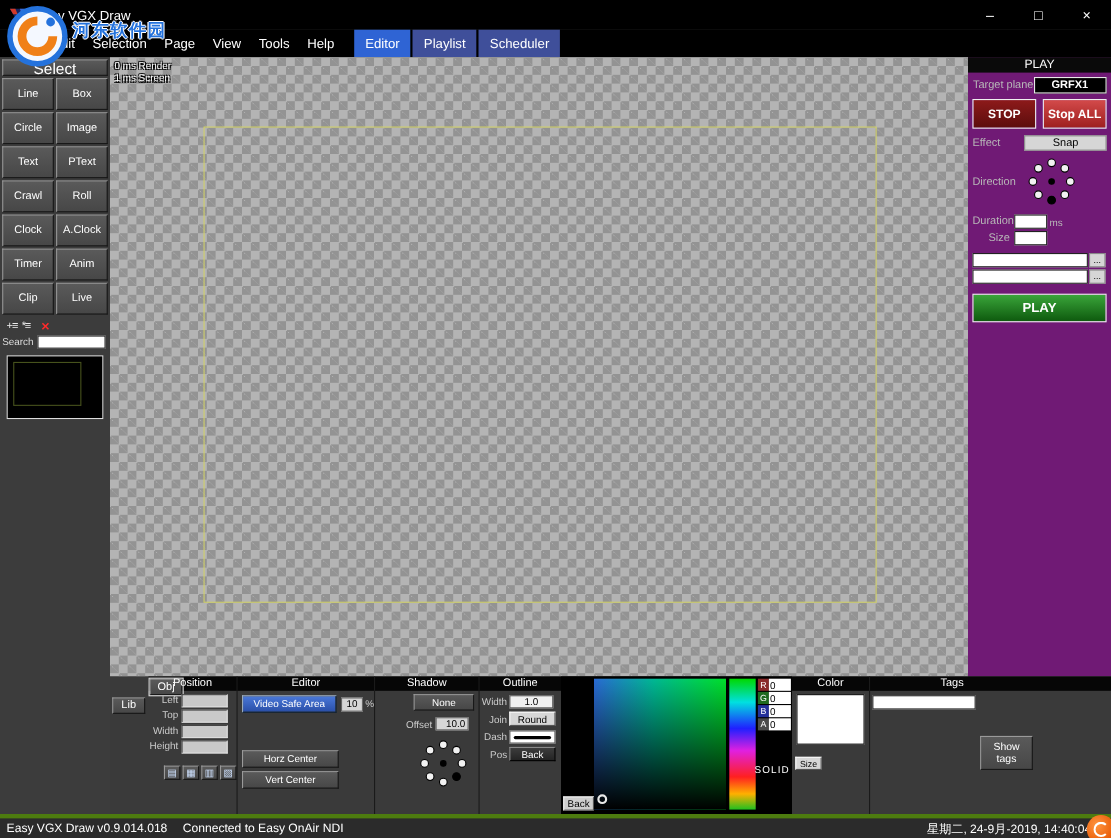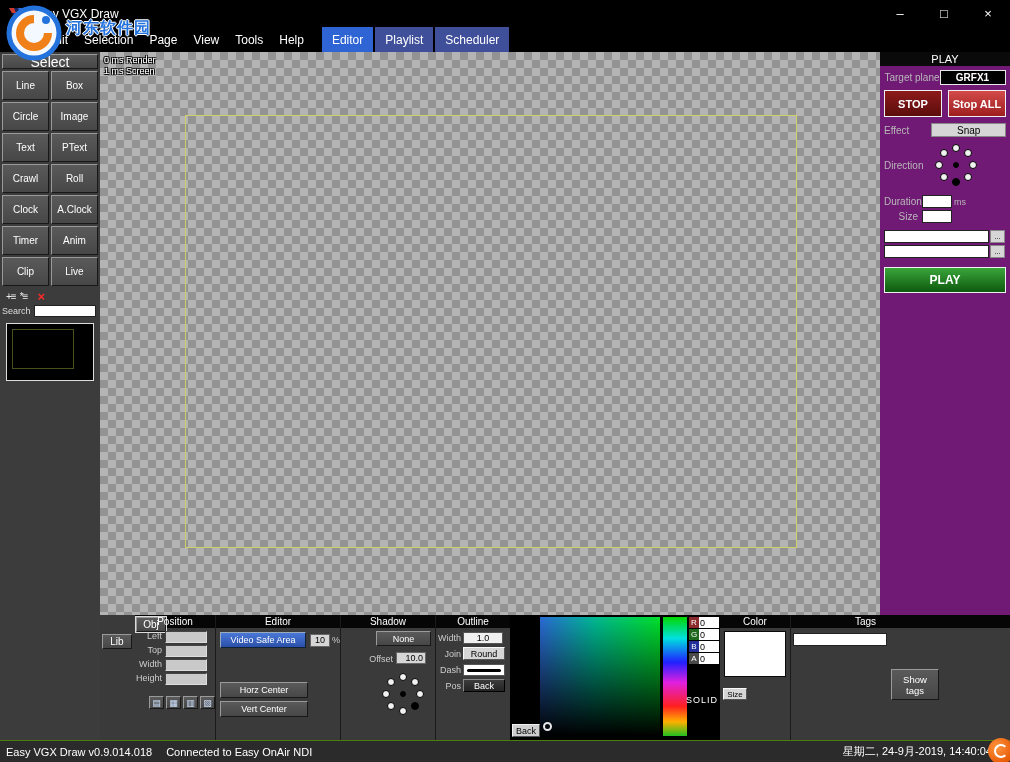--- a/index.html
+++ b/index.html
@@ -135,21 +135,21 @@
   .solid-label { position:absolute; left:170px; top:80px; width:44px; text-align:center; color:#fff; font-size:9px; letter-spacing:1px; }
   .cp-back-btn { position:absolute; left:2px; bottom:3px; width:28px; height:13px; background:#cecece; border:1px solid; border-color:#f0f0f0 #555 #555 #f0f0f0; color:#000; font-size:9px; display:flex; align-items:center; justify-content:center; }
 
   .swatch { margin:3px auto 0; width:62px; height:46px; background:#fff; border:1px solid #0a0a0a; }
   .size-btn { margin:11px 0 0 3px; width:24px; height:12px; background:#d6d6d6; border:1px solid; border-color:#f8f8f8 #555 #555 #f8f8f8; color:#000; font-size:8px; display:flex; align-items:center; justify-content:center; }
 
   .tags-input { margin:3px 0 0 2px; width:94px; height:13px; background:#fff; border:1px solid #222; font-size:9px; }
   .showtags-btn { position:absolute; left:100px; top:54px; width:48px; height:31px; font-size:9.5px; line-height:11px; text-align:center; padding:0 4px; }
 
   
-  .statusbar { position:absolute; left:0; top:740px; width:1010px; height:22px; background:#2b2b2b; border-top:1px solid #4d7c0f; display:flex; align-items:center; font-size:11px; color:#fff; }
+  .statusbar { position:absolute; left:0; top:740px; width:1010px; height:22px; background:#2b2b2b; border-top:4px solid #4d7c0f; display:flex; align-items:center; font-size:11px; color:#fff; }
   .sb-version { margin-left:6px; }
   .sb-conn { margin-left:14px; }
   .sb-datetime { margin-left:auto; margin-right:18px; }
   .corner-badge { position:absolute; right:-4px; top:-3px; width:26px; height:26px; border-radius:50%;
     background:radial-gradient(circle at 35% 35%, #ff9540, #e85a06 70%); }
   .corner-badge::after { content:""; position:absolute; left:6px; top:6px; width:10px; height:10px; border:2px solid #fff; border-radius:50%; border-right-color:transparent; }
 
   
   .watermark { position:absolute; left:6px; top:5px; z-index:60; display:flex; align-items:flex-start; pointer-events:none; }
   .wm-text { margin:13px 0 0 4px; font-size:16px; font-weight:bold; color:#2472dc; letter-spacing:1px;

